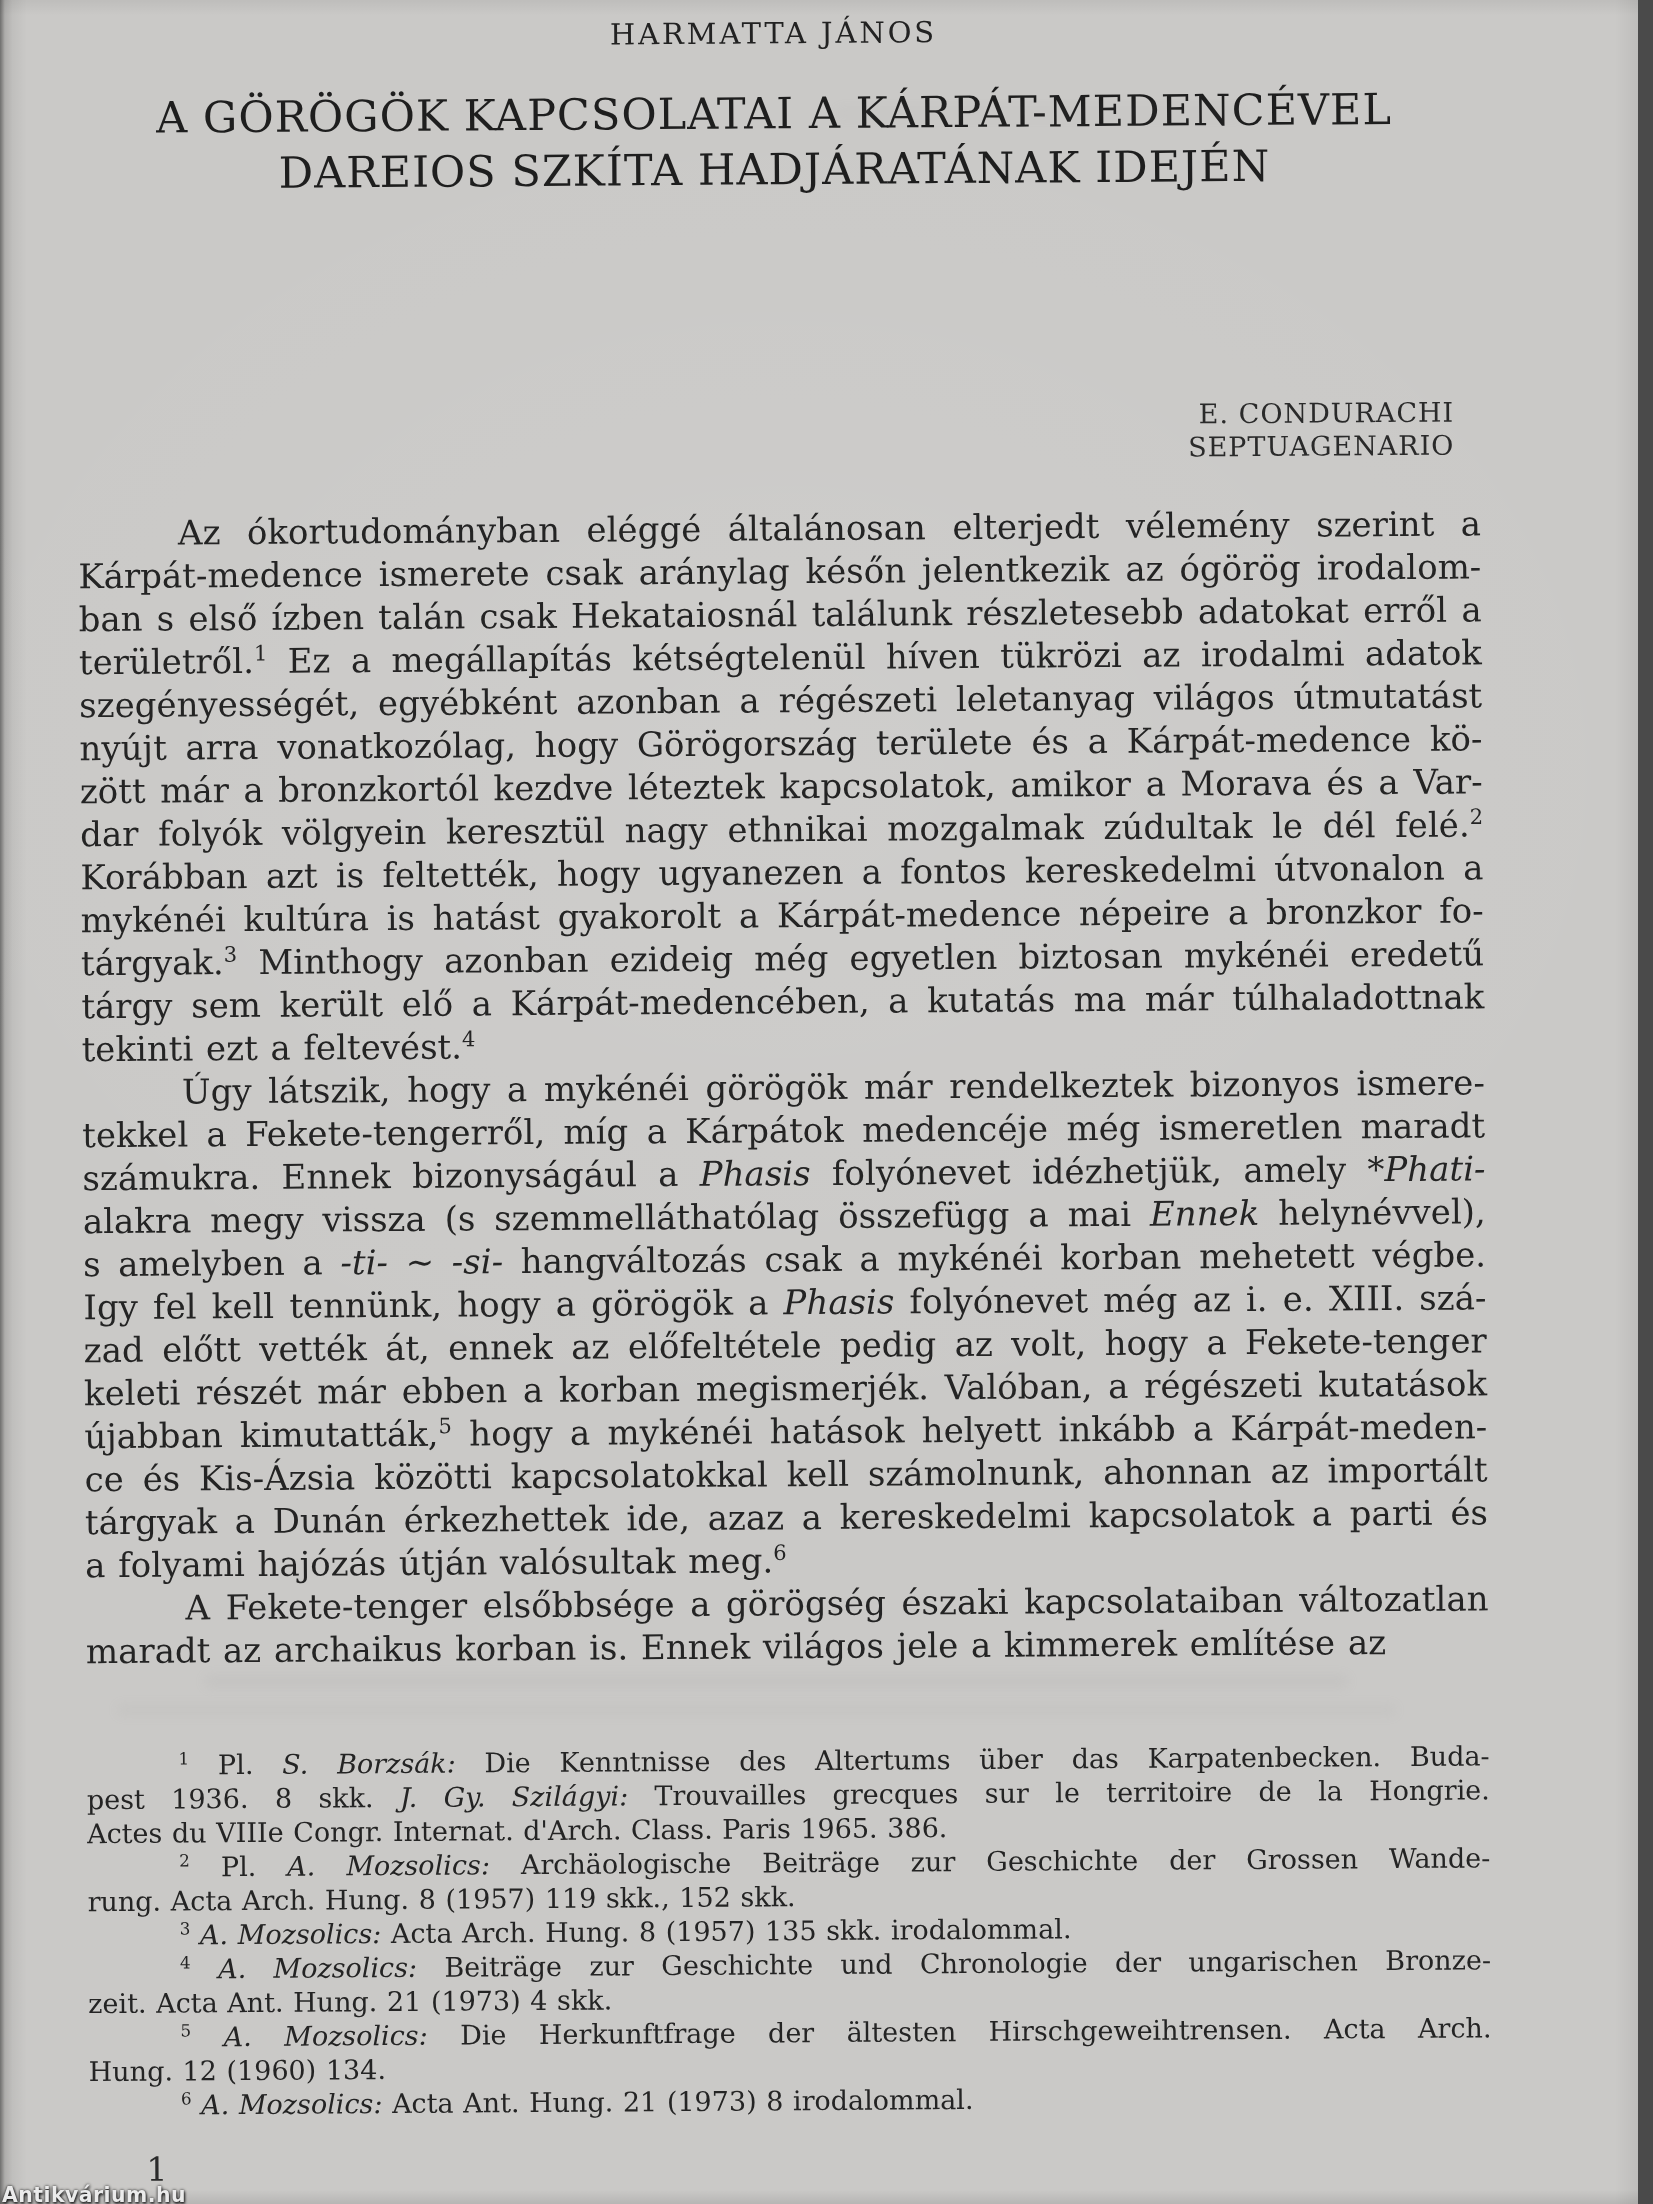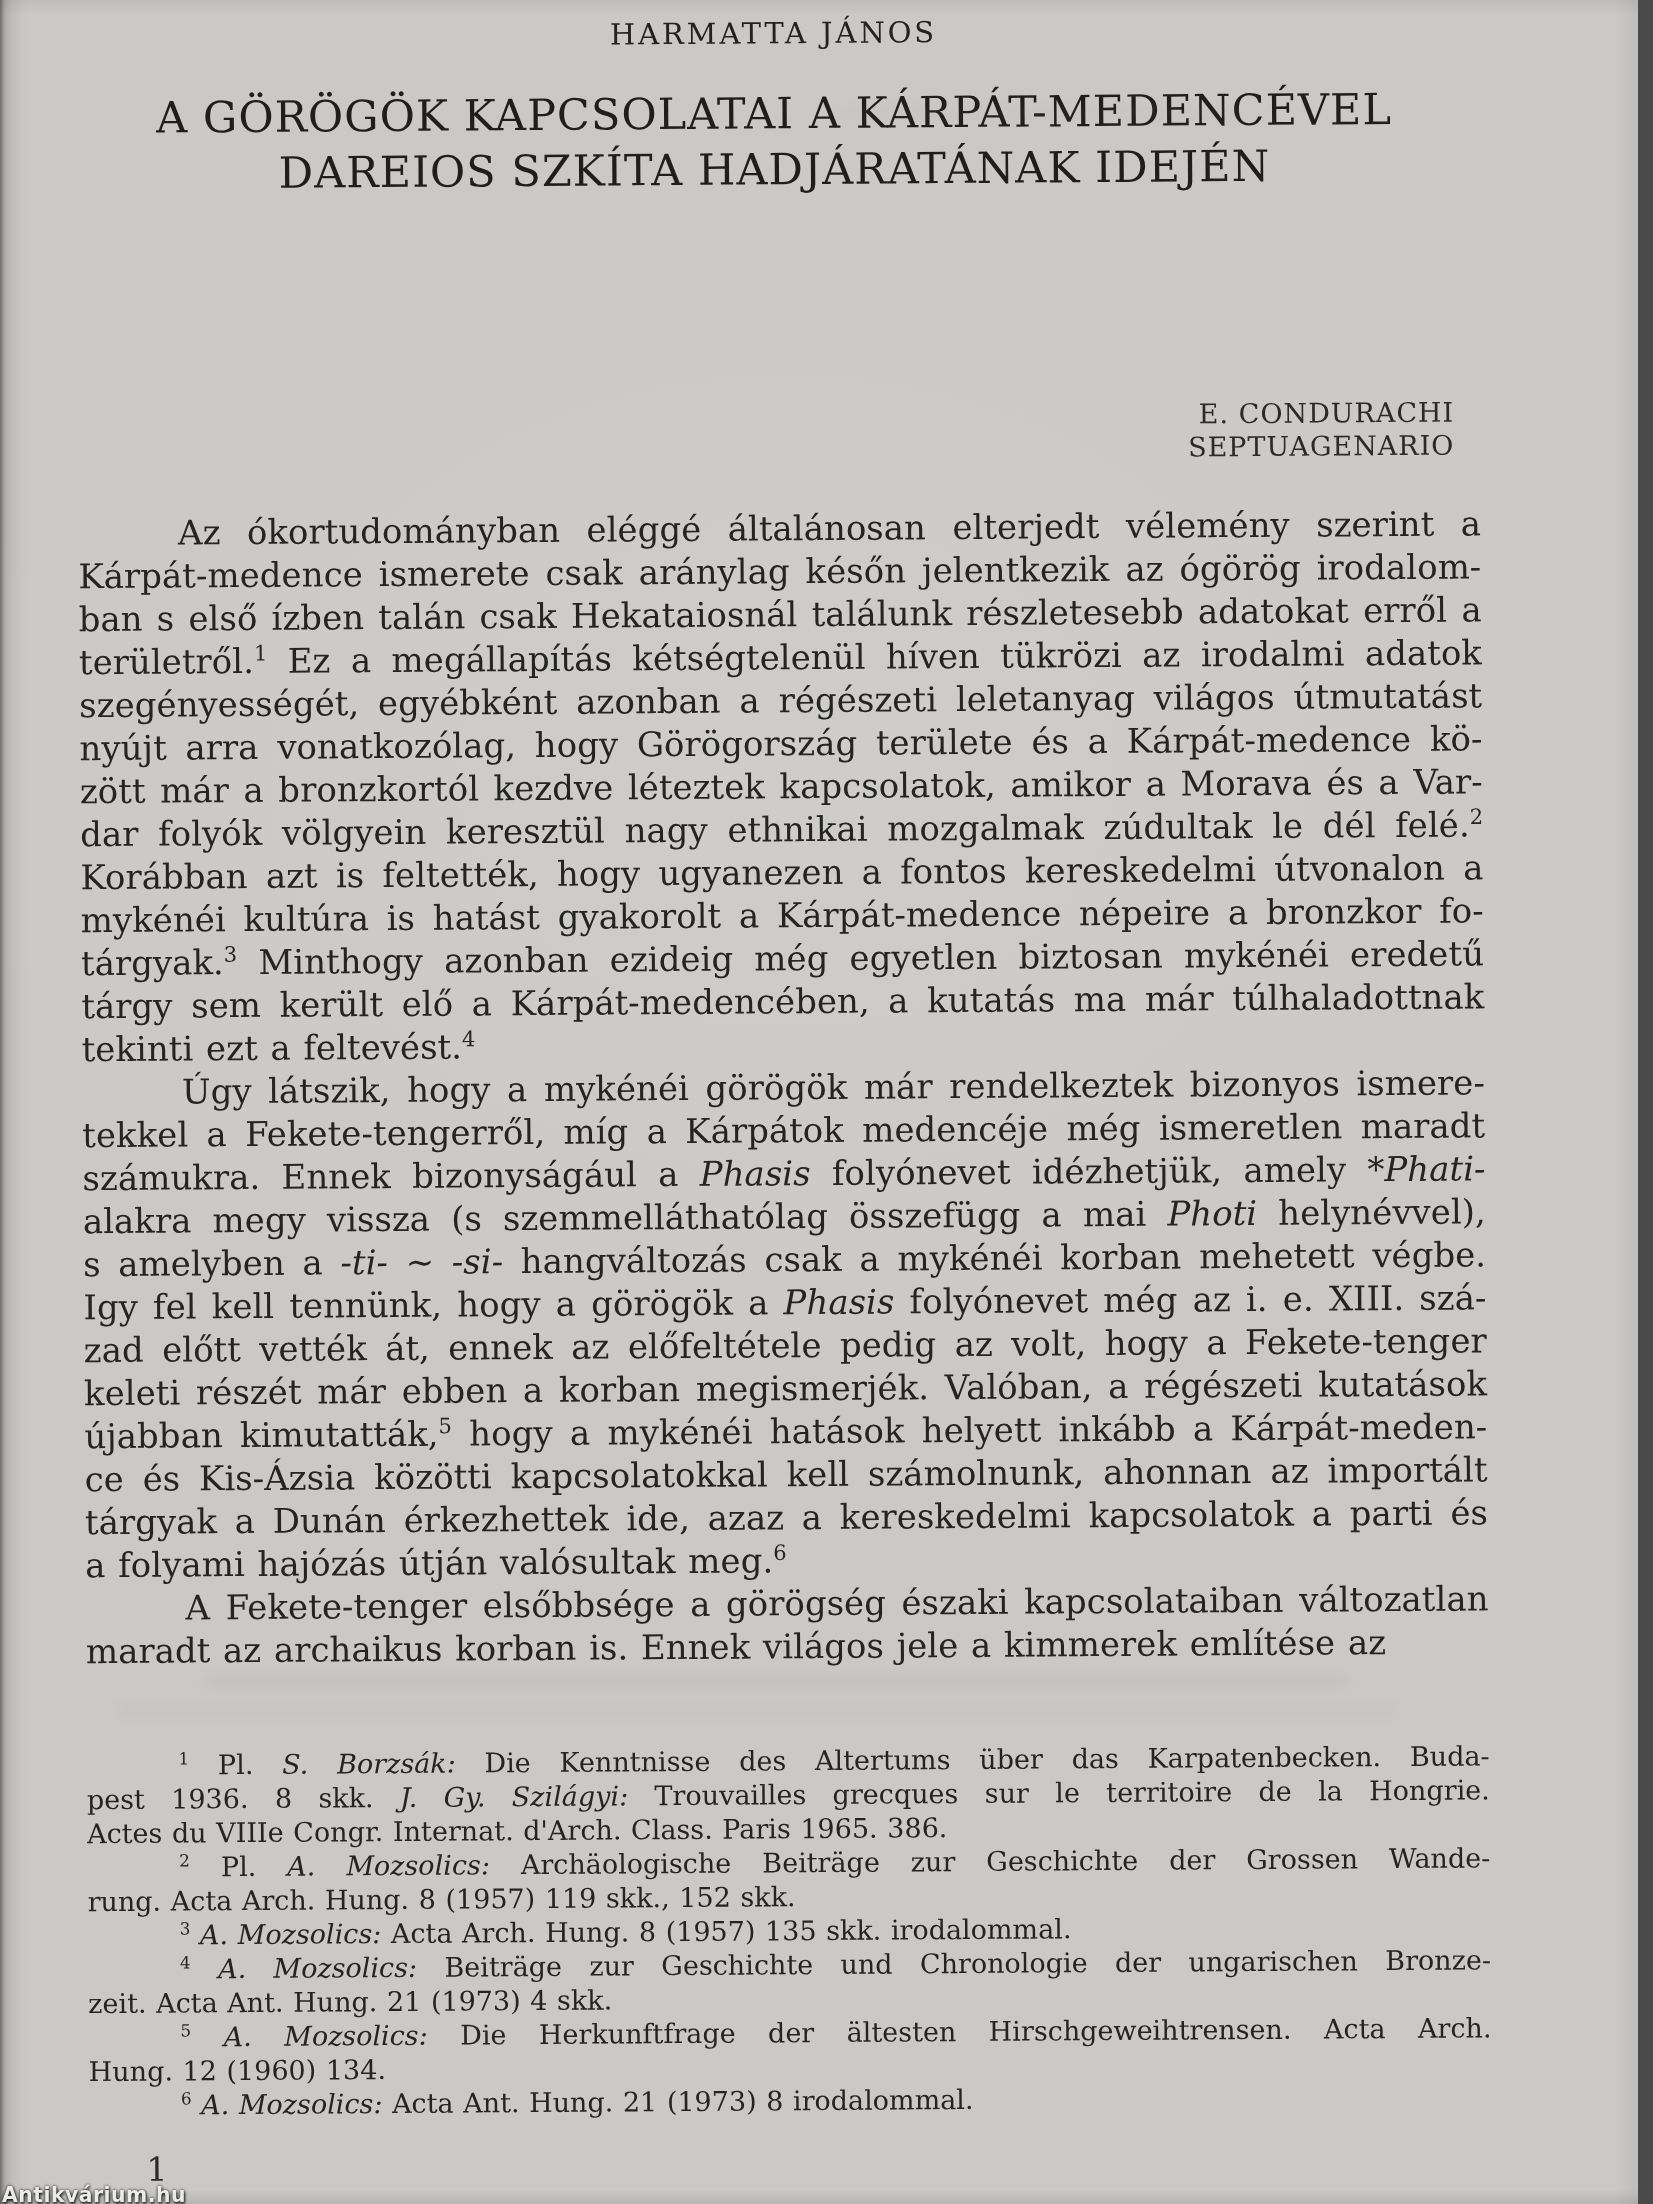--- a/index.html
+++ b/index.html
@@ -86,21 +86,21 @@
           <div class="line"><span>Korábban azt is feltették, hogy ugyanezen a fontos kereskedelmi útvonalon a</span></div>
           <div class="line"><span>mykénéi kultúra is hatást gyakorolt a Kárpát-medence népeire a bronzkor fo-</span></div>
           <div class="line"><span>tárgyak.</span><span class="sup">3</span><span> Minthogy azonban ezideig még egyetlen biztosan mykénéi eredetű</span></div>
           <div class="line"><span>tárgy sem került elő a Kárpát-medencében, a kutatás ma már túlhaladottnak</span></div>
           <div class="line lastline"><span>tekinti ezt a feltevést.</span><span class="sup">4</span></div>
         </div>
         <div class="para">
           <div class="line indent"><span>Úgy látszik, hogy a mykénéi görögök már rendelkeztek bizonyos ismere-</span></div>
           <div class="line"><span>tekkel a Fekete-tengerről, míg a Kárpátok medencéje még ismeretlen maradt</span></div>
           <div class="line"><span>számukra. Ennek bizonyságául a </span><span class="it">Phasis</span><span> folyónevet idézhetjük, amely *</span><span class="it">Phati-</span></div>
-          <div class="line"><span>alakra megy vissza (s szemmelláthatólag összefügg a mai </span><span class="it">Photi</span><span> helynévvel),</span></div>
+          <div class="line"><span>alakra megy vissza (s szemmelláthatólag összefügg a mai </span><span class="it">Ennek</span><span> helynévvel),</span></div>
           <div class="line"><span>s amelyben a </span><span class="it">-ti-</span><span> ∼ </span><span class="it">-si-</span><span> hangváltozás csak a mykénéi korban mehetett végbe.</span></div>
           <div class="line"><span>Igy fel kell tennünk, hogy a görögök a </span><span class="it">Phasis</span><span> folyónevet még az i. e. XIII. szá-</span></div>
           <div class="line"><span>zad előtt vették át, ennek az előfeltétele pedig az volt, hogy a Fekete-tenger</span></div>
           <div class="line"><span>keleti részét már ebben a korban megismerjék. Valóban, a régészeti kutatások</span></div>
           <div class="line"><span>újabban kimutatták,</span><span class="sup">5</span><span> hogy a mykénéi hatások helyett inkább a Kárpát-meden-</span></div>
           <div class="line"><span>ce és Kis-Ázsia közötti kapcsolatokkal kell számolnunk, ahonnan az importált</span></div>
           <div class="line"><span>tárgyak a Dunán érkezhettek ide, azaz a kereskedelmi kapcsolatok a parti és</span></div>
           <div class="line lastline"><span>a folyami hajózás útján valósultak meg.</span><span class="sup">6</span></div>
         </div>
         <div class="para">

